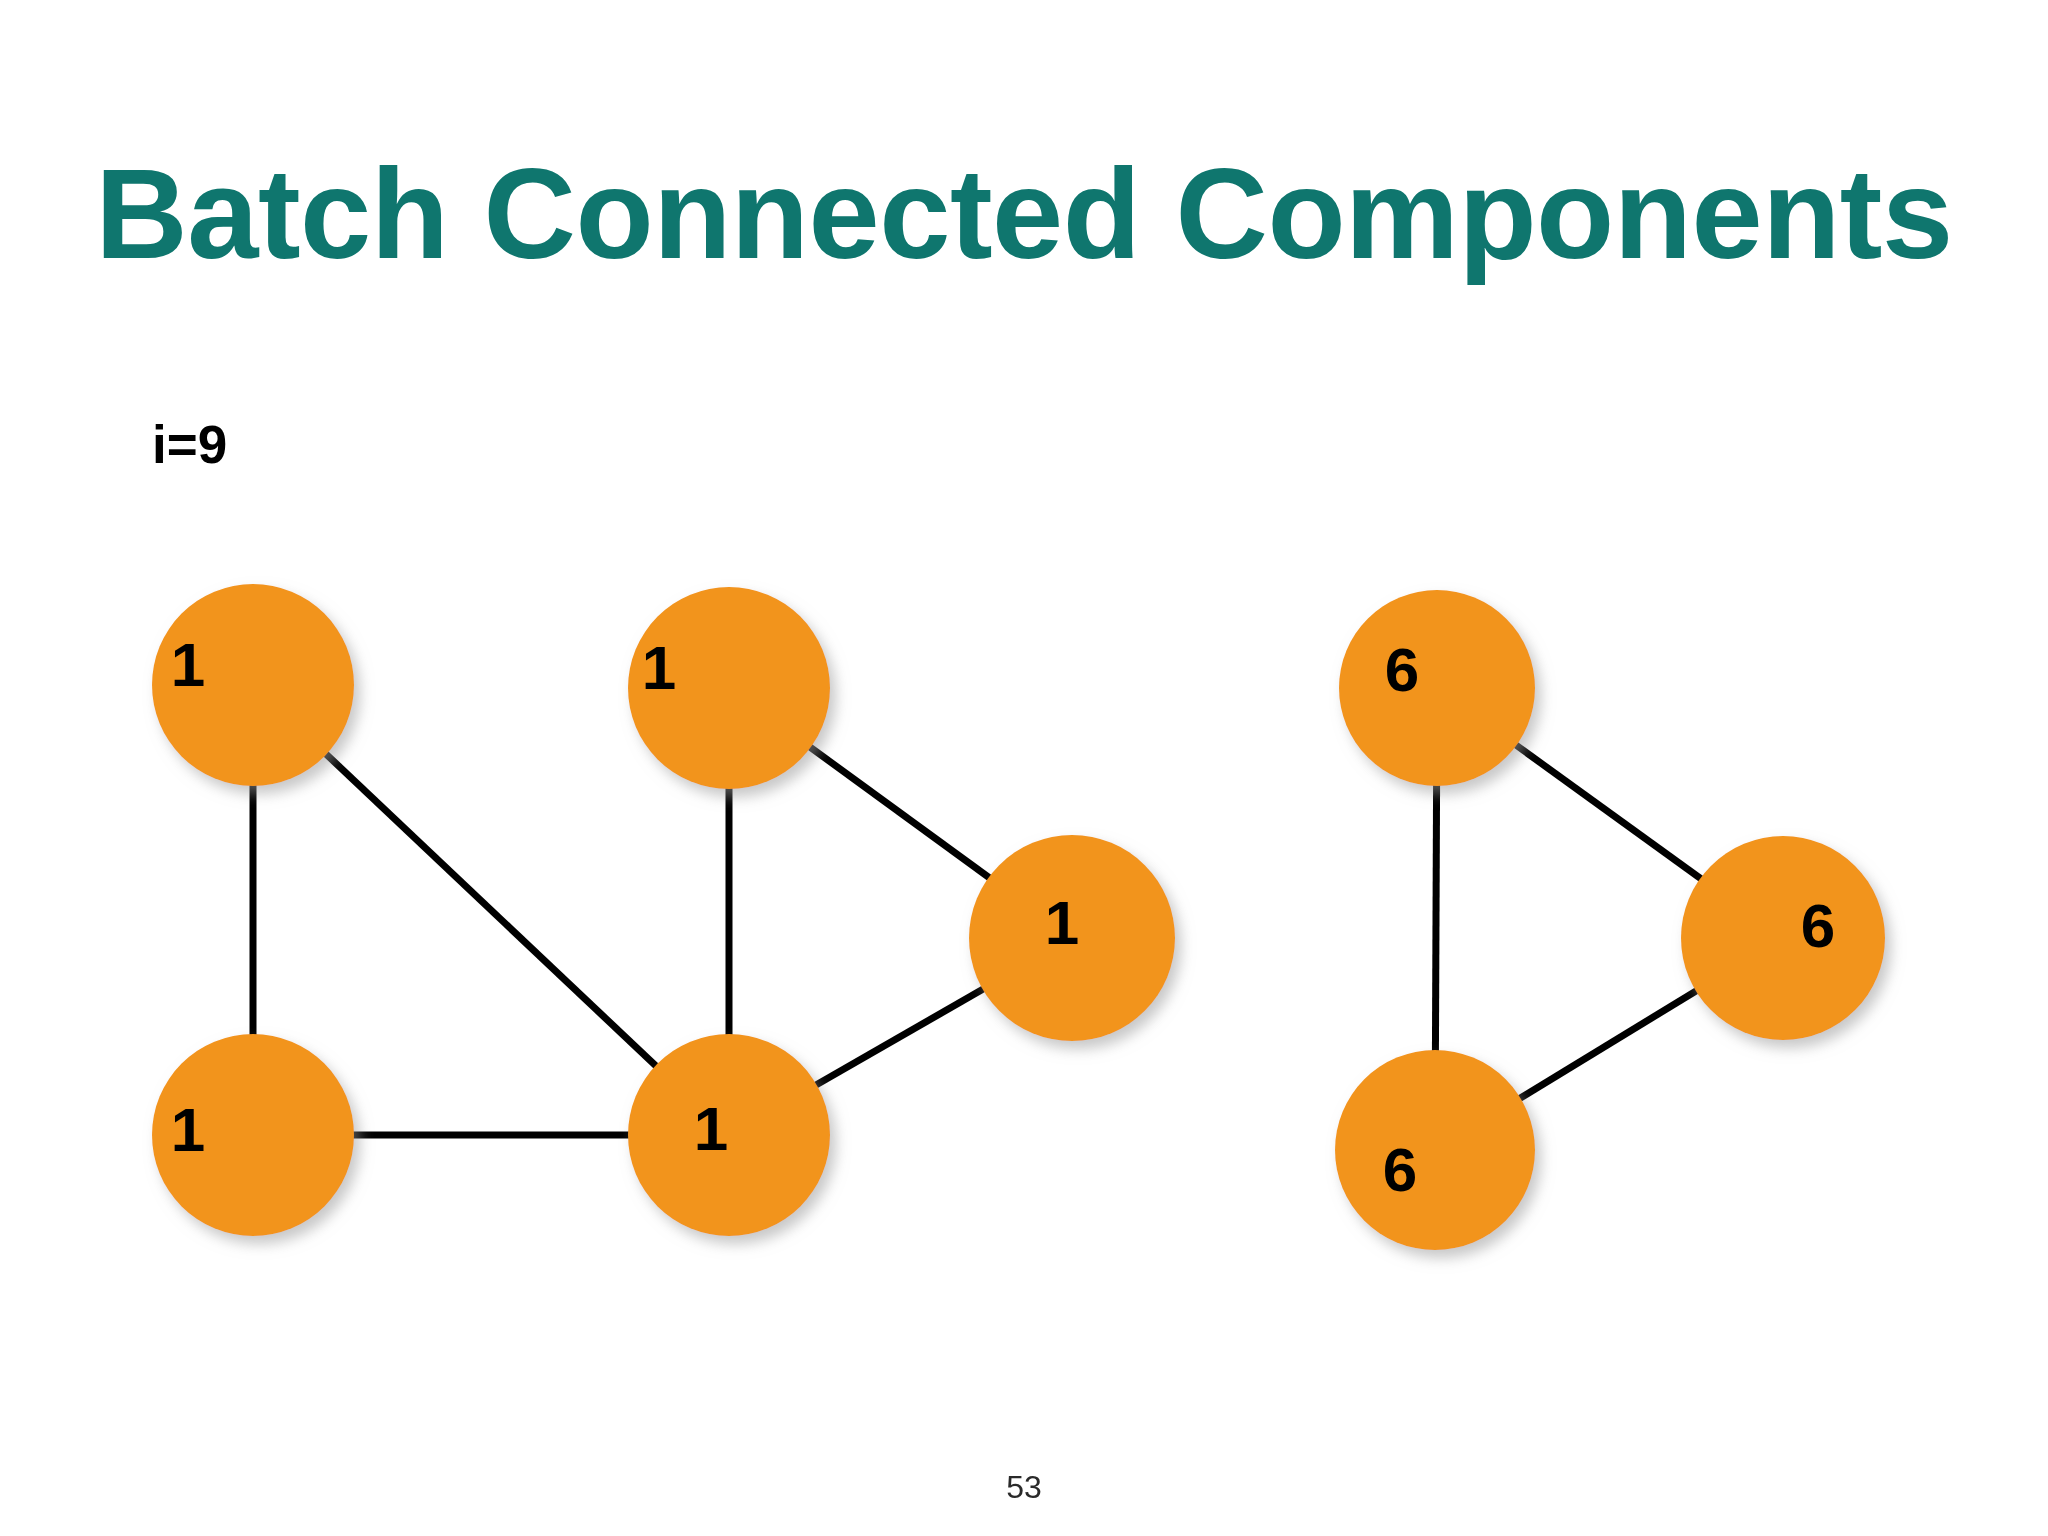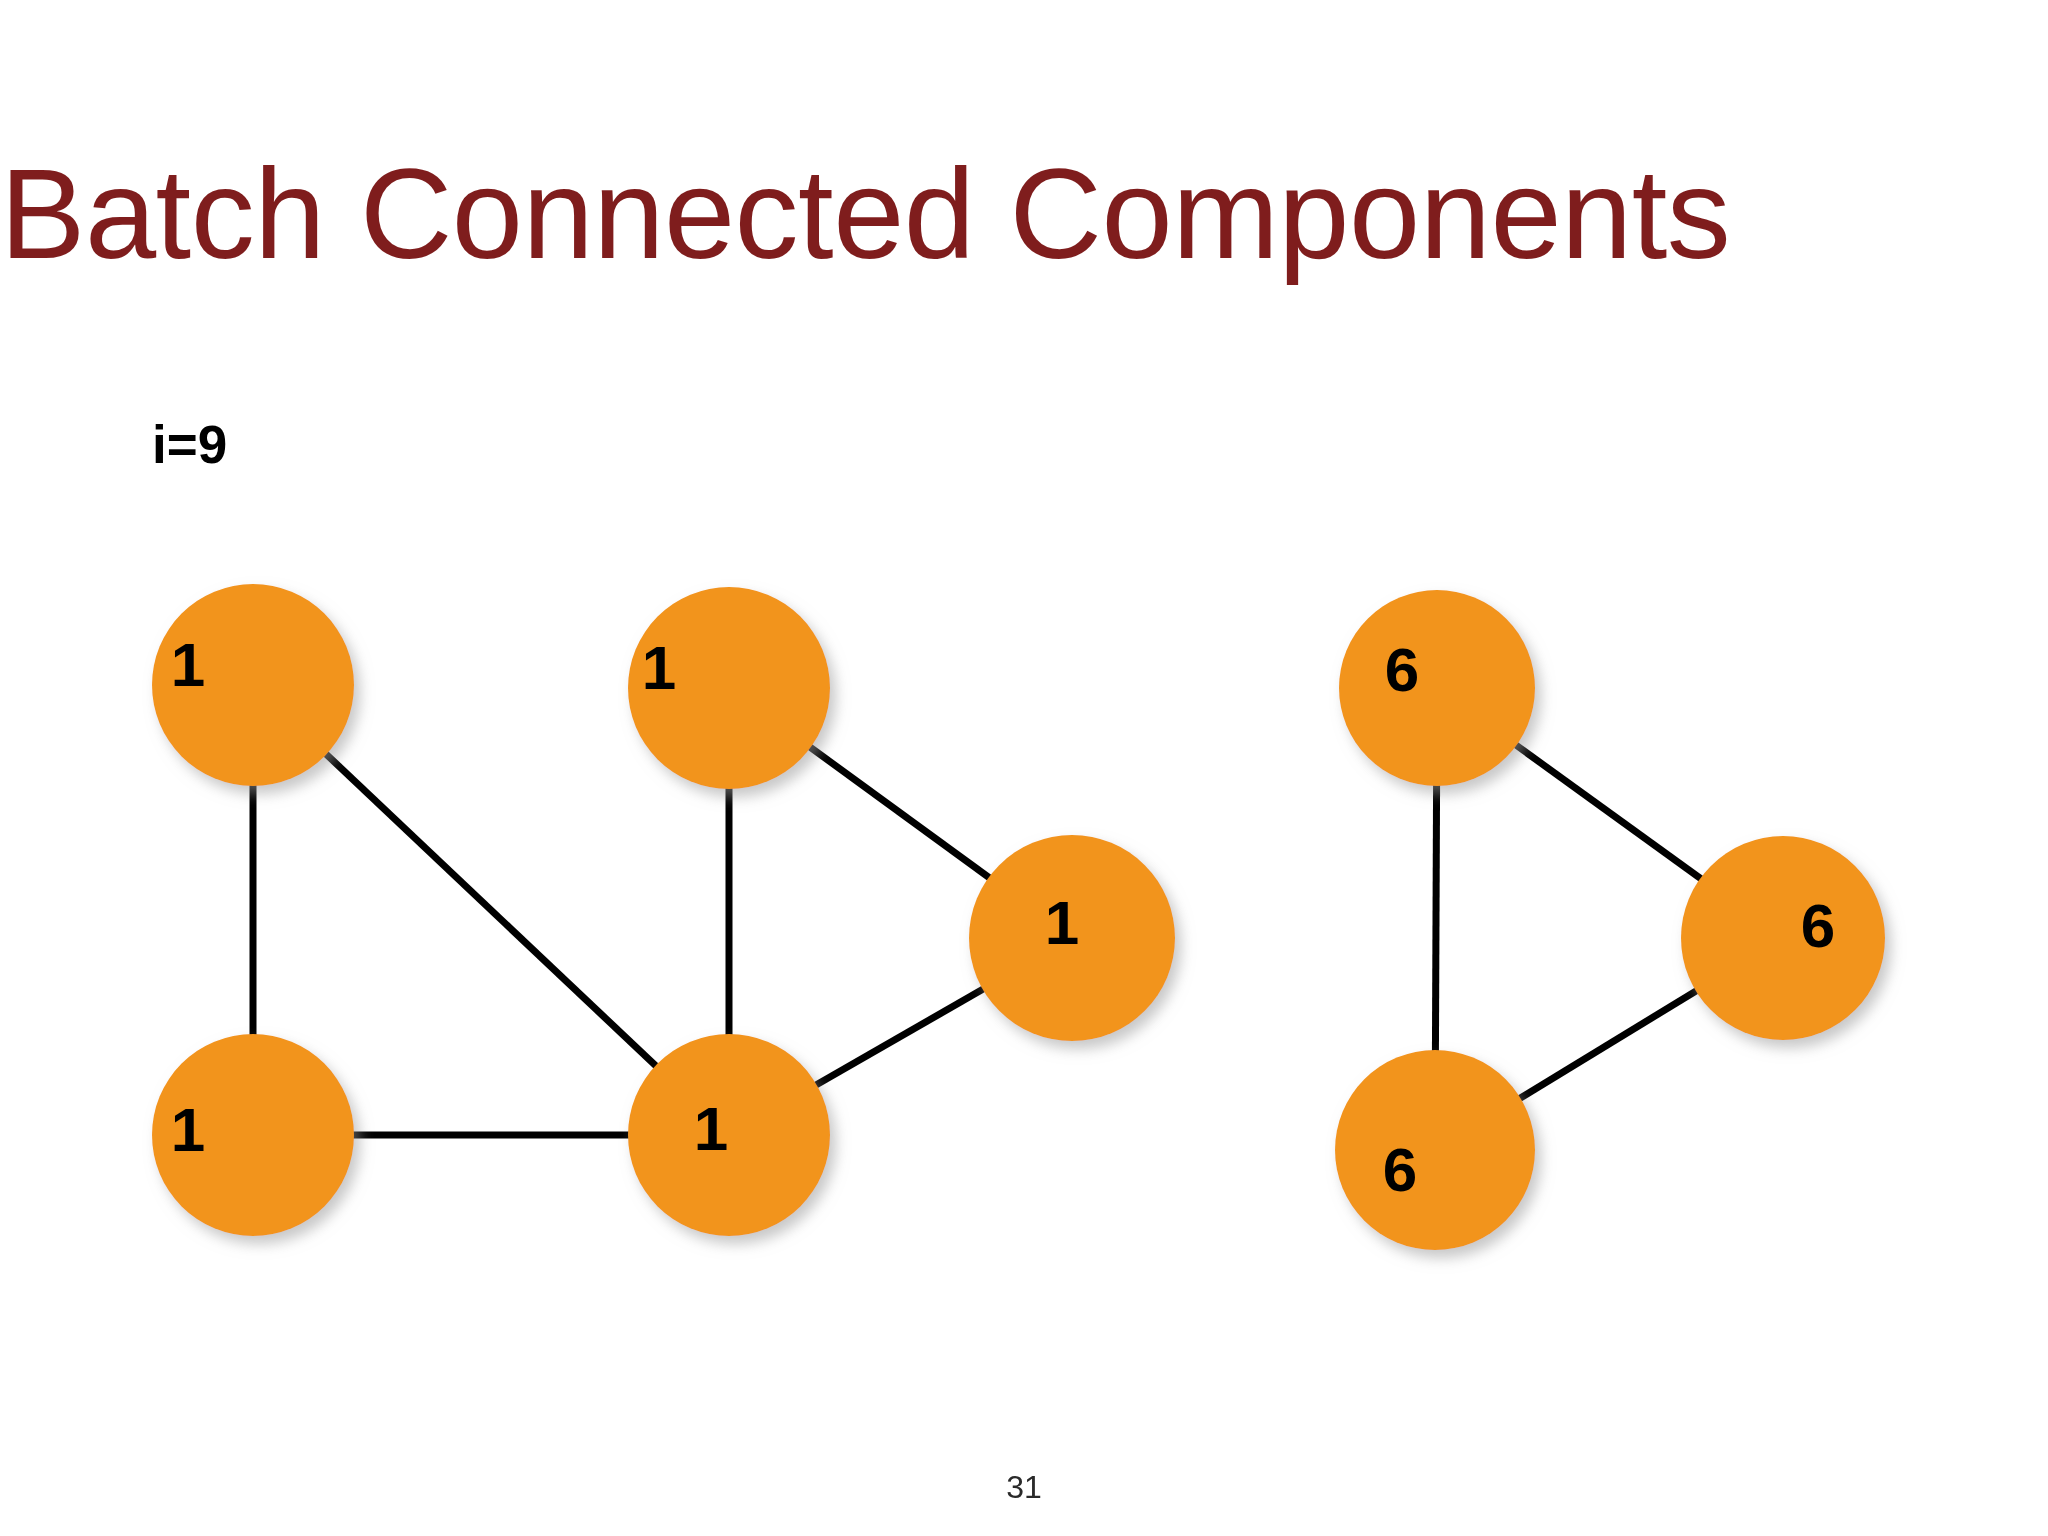--- a/index.html
+++ b/index.html
@@ -20,26 +20,26 @@
     left: 0; top: 0;
     width: 2048px;
     height: 1536px;
     background: #ffffff;
   }
   #slide-title {
     position: absolute;
     left: 0;
     top: 150px;
     width: 2048px;
-    text-align: left;
+    text-align: center;
     font-family: "Liberation Sans", sans-serif;
     font-size: 128px;
-    font-weight: 400;
+    font-weight: 700;
     line-height: 1.0;
-    color: #7f1d1d;
+    color: #0f766e;
     letter-spacing: -0.5px;
     white-space: nowrap;
   }
   #iteration-label {
     position: absolute;
     left: 152px;
     top: 418px;
     font-family: "Liberation Sans", sans-serif;
     font-size: 53px;
     font-weight: bold;
@@ -126,15 +126,15 @@
         <div class="node-label" style="left: 659px; top: 668px; color: rgb(0, 0, 0);">1</div>
         <div class="node-label" style="left: 1062px; top: 923px; color: rgb(0, 0, 0);">1</div>
         <div class="node-label" style="left: 188px; top: 1130px; color: rgb(0, 0, 0);">1</div>
         <div class="node-label" style="left: 711px; top: 1129px; color: rgb(0, 0, 0);">1</div>
         <div class="node-label" style="left: 1402px; top: 670px; color: rgb(0, 0, 0);">6</div>
         <div class="node-label" style="left: 1818px; top: 926px; color: rgb(0, 0, 0);">6</div>
         <div class="node-label" style="left: 1400px; top: 1170px; color: rgb(0, 0, 0);">6</div>
       </div>
   </div>
 
-  <div id="page-number">31</div>
+  <div id="page-number">53</div>
 
 </div>
 
 </body></html>

